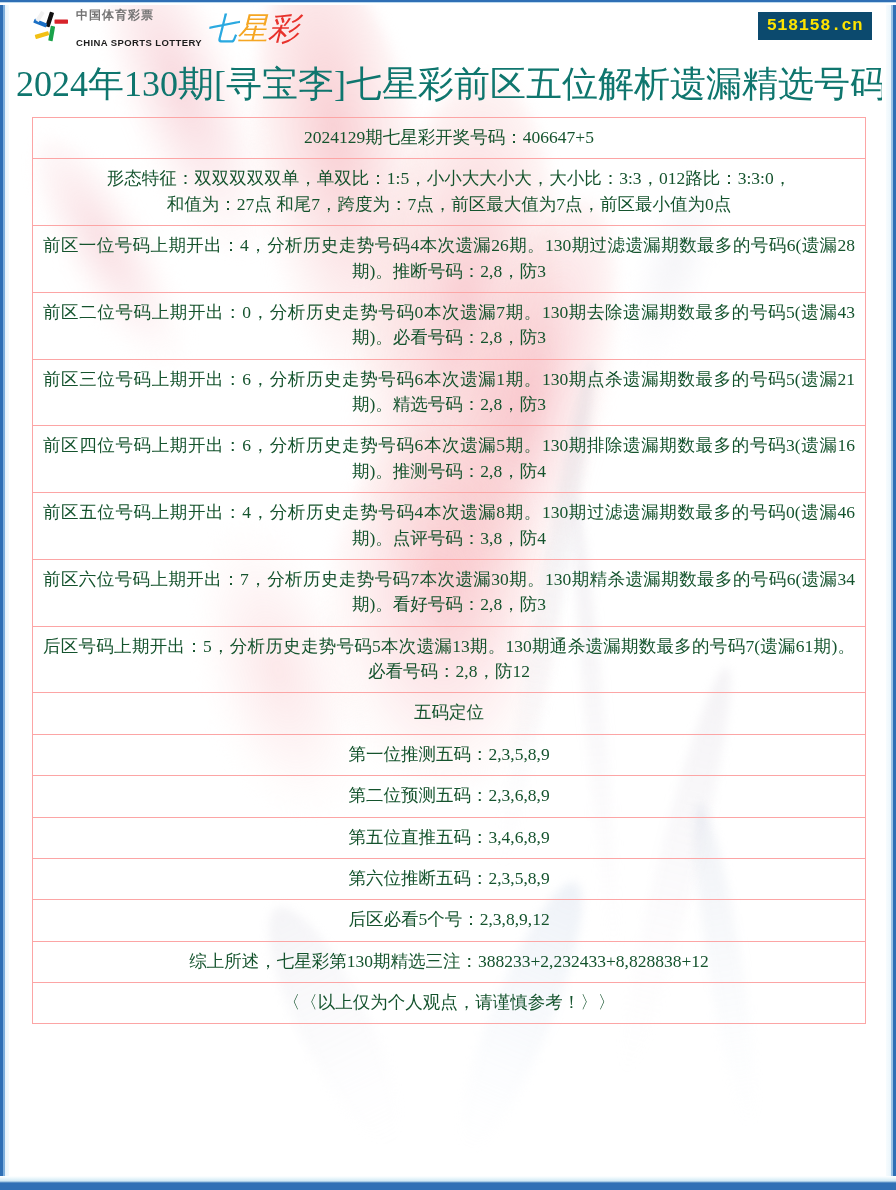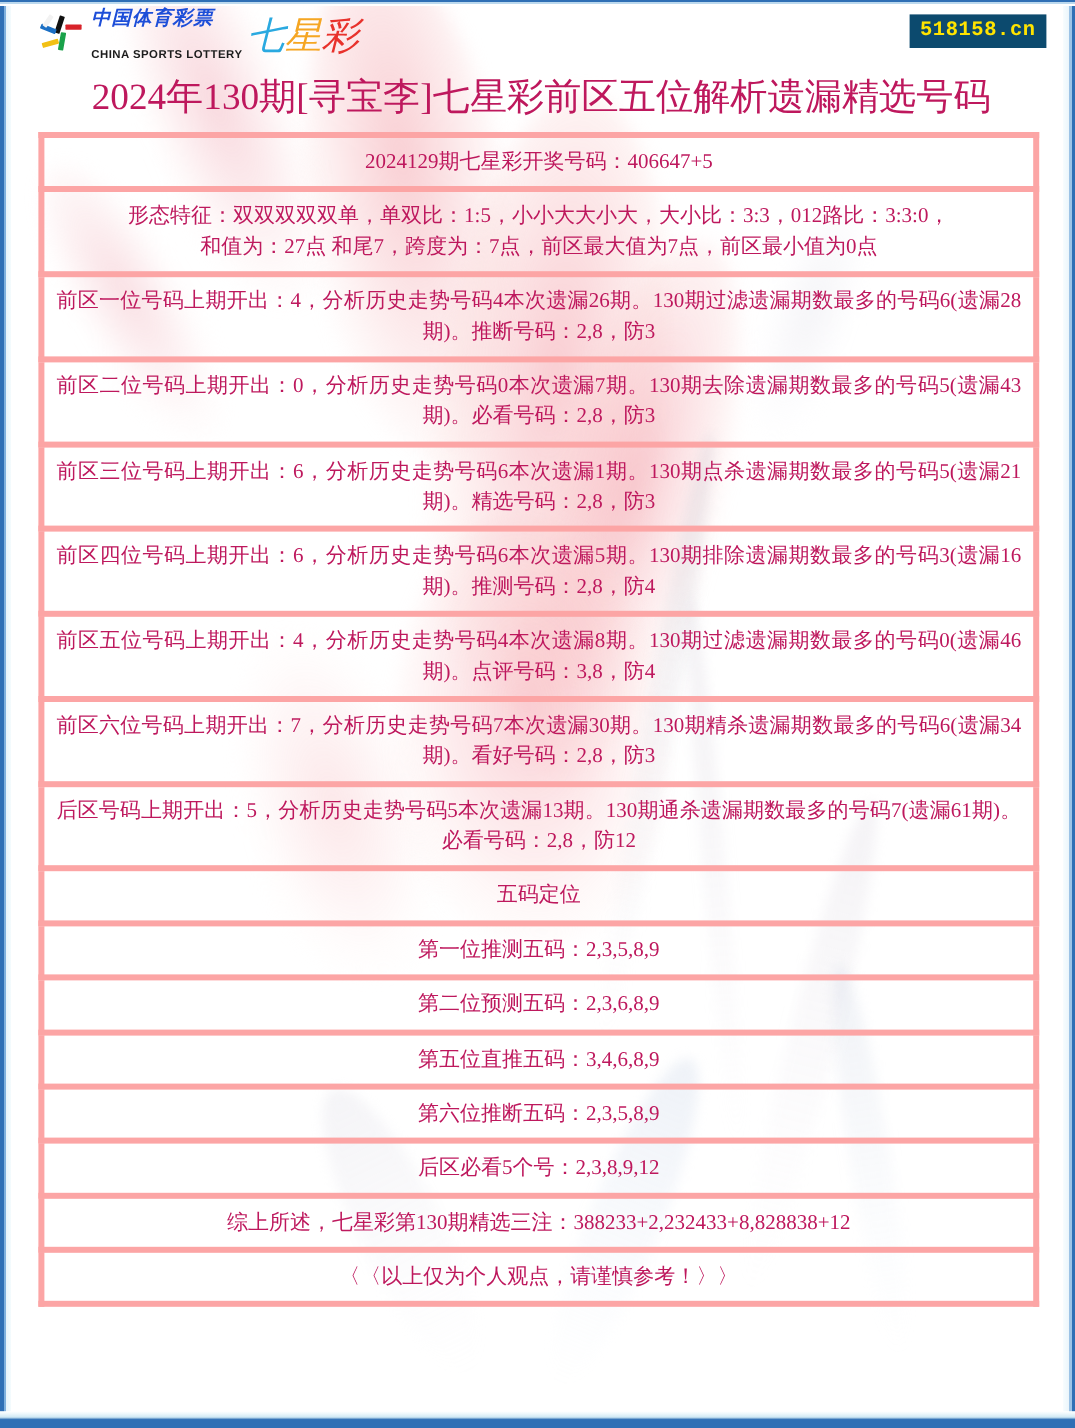--- a/index.html
+++ b/index.html
@@ -99,26 +99,25 @@
     flex: 0 0 40px;
   }
   .brand-cn-block {
     display: flex;
     flex-direction: column;
     justify-content: center;
     line-height: 1;
   }
   .brand-cn {
     font-family: "Liberation Sans", sans-serif;
-    font-size: 16px;
+    font-size: 12px;
     font-weight: bold;
-    color: #1d4ed8;
+    color: #737373;
     letter-spacing: 1px;
     white-space: nowrap;
-    font-style: italic;
   }
   .brand-en {
     font-family: "Liberation Sans", sans-serif;
     font-size: 9.5px;
     font-weight: bold;
     color: #1c1c1c;
     letter-spacing: 0.4px;
     margin-top: 17px;
     white-space: nowrap;
   }
@@ -146,47 +145,47 @@
     letter-spacing: 0.5px;
     margin-top: 6px;
     white-space: nowrap;
   }
 
   
   .page-title {
     position: relative;
     z-index: 3;
     text-align: center;
-    font-size: 31px;
-    color: #be185d;
+    font-size: 36px;
+    color: #0f766e;
     font-family: "Liberation Serif", serif;
     letter-spacing: 0px;
     white-space: nowrap;
     margin: 2px 0 8px 0;
     padding-left: 6px;
   }
 
   
   .table-wrap {
     position: relative;
     z-index: 3;
     margin: 0 30px 0 32px;
   }
   table.main {
     width: 100%;
     border-collapse: collapse;
     table-layout: fixed;
     background: transparent;
   }
   table.main td {
-    border: 5px solid #fca5a5;
+    border: 1px solid #fca5a5;
     padding: 7px 10px 8px 10px;
     font-size: 17.5px;
     line-height: 1.45;
-    color: #be185d;
+    color: #14532d;
     vertical-align: middle;
     background: transparent;
   }
   td.center { text-align: center; }
   td.just {
     text-align: justify;
     text-align-last: center;
     text-indent: 0;
   }
   td.row-head {

